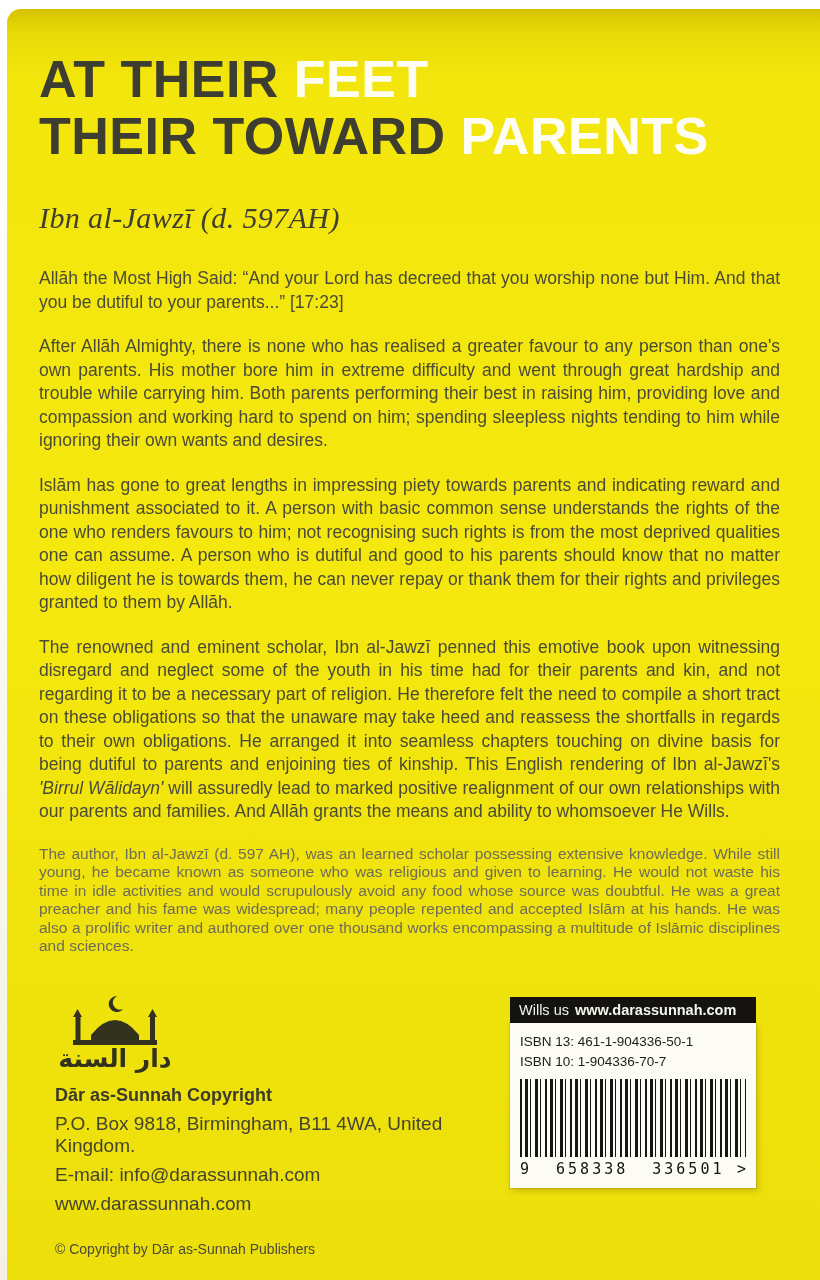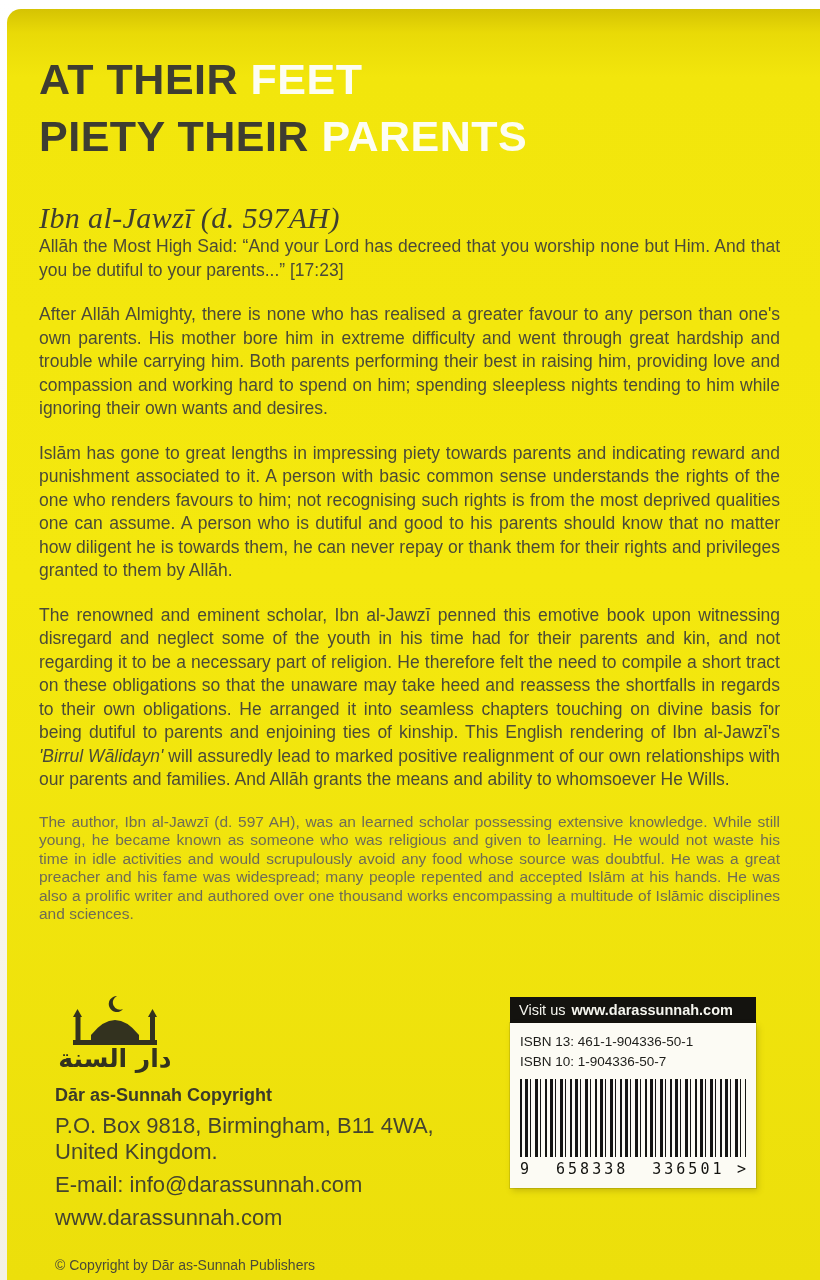--- a/index.html
+++ b/index.html
@@ -13,51 +13,51 @@
   .cover {
     position:absolute; top:9px; left:7px; right:0; bottom:0;
     border-top-left-radius:14px;
     background:linear-gradient(180deg,#d5c303 0px,#e9da07 24px,#f2e60c 68px,#f4e80e 45%,#ecdf0b 100%);
   }
   .content {
     position:absolute; inset:0; box-sizing:border-box;
     padding:32px 40px 0 32px;
   }
 
-  h1.title { margin:10px 0 18px; font-weight:bold; font-size:43px; line-height:57px; letter-spacing:.5px; color:#3e3d31; }
+  h1.title { margin:10px 0 18px; font-weight:bold; font-size:52px; line-height:57px; letter-spacing:.5px; color:#3e3d31; }
   h1.title .t-line { display:block; white-space:nowrap; }
   .t-dark  { color:#3e3d31; }
   .t-light { color:#fdfdf3; }
 
   .author {
     margin-top:36px; font-family:"Liberation Serif", serif;
     font-size:30px; color:#3f3e30; letter-spacing:.4px;font-style:italic;
   }
 
-  .body-text { }
+  .body-text { margin-top:32px; }
   .body-text p {
     margin:0 0 21px; font-size:17.5px; line-height:23.5px;
     color:#4b4a38; text-align:justify;
   }
   .body-text p.bio { font-size:15.5px; line-height:18.5px; color:#6f6c56; margin-top:2px; }
   .body-text em { font-style:italic; }
 
   .footer {
     position:absolute; top:986px; left:39px; right:64px;
     display:flex; justify-content:space-between; align-items:flex-start;
   }
   .pub-col { max-width:440px;margin-left:9px; }
   .logo { width:120px; color:#33321f; text-align:center; }
   .logo svg { display:block; margin:0 auto; }
   .logo-arabic {
     direction:rtl; font-family:"DejaVu Sans", sans-serif;
     font-size:25px; font-weight:bold; color:#33321f; margin-top:-4px; line-height:28px;
   }
   .pub-name { font-weight:bold; font-size:18px; color:#3b3a2b; margin-top:12px; }
-  .pub-line { font-size:22px; color:#45442f; margin-top:7px; }
+  .pub-line { font-size:19px; color:#45442f; margin-top:7px; }
   .copyright { font-size:14px; color:#4b4a38; margin-top:26px; }
 
   .barcode-card { width:246px; flex:0 0 auto; margin-top:2px; }
   .visit-bar {
     background:#14130f; color:#f5f5ee; font-size:14.5px;
     padding:5px 9px; display:flex; gap:6px; align-items:baseline;
   }
   .visit-bar b { font-weight:bold; }
   .barcode-body {
     background:#fcfbf4; padding:9px 10px 10px;
@@ -82,21 +82,21 @@
 </style>
 </head>
 <body>
 
 <div class="page">
   <div class="cover">
     <div class="content">
 
       <h1 class="title">
         <span class="t-line"><span class="t-dark">AT THEIR</span> <span class="t-light">FEET</span></span>
-        <span class="t-line"><span class="t-dark">PIETY THEIR</span> <span class="t-light">PARENTS</span></span>
+        <span class="t-line"><span class="t-dark">THEIR TOWARD</span> <span class="t-light">PARENTS</span></span>
       </h1>
 
       <div class="author">Ibn al-Jawzī (d. 597AH)</div>
 
       <div class="body-text">
         <p>Allāh the Most High Said: “And your Lord has decreed that you worship none but Him. And that you be dutiful to your parents...” [17:23]</p>
         <p>After Allāh Almighty, there is none who has realised a greater favour to any person than one's own parents. His mother bore him in extreme difficulty and went through great hardship and trouble while carrying him. Both parents performing their best in raising him, providing love and compassion and working hard to spend on him; spending sleepless nights tending to him while ignoring their own wants and desires.</p>
         <p>Islām has gone to great lengths in impressing piety towards parents and indicating reward and punishment associated to it. A person with basic common sense understands the rights of the one who renders favours to him; not recognising such rights is from the most deprived qualities one can assume. A person who is dutiful and good to his parents should know that no matter how diligent he is towards them, he can never repay or thank them for their rights and privileges granted to them by Allāh.</p>
         <p><span>The renowned and eminent scholar, Ibn al-Jawzī penned this emotive book upon witnessing disregard and neglect some of the youth in his time had for their parents and kin, and not regarding it to be a necessary part of religion. He therefore felt the need to compile a short tract on these obligations so that the unaware may take heed and reassess the shortfalls in regards to their own obligations. He arranged it into seamless chapters touching on divine basis for being dutiful to parents and enjoining ties of kinship. This English rendering of Ibn al-Jawzī's </span><em>'Birrul Wālidayn'</em><span> will assuredly lead to marked positive realignment of our own relationships with our parents and families. And Allāh grants the means and ability to whomsoever He Wills.</span></p>
         <p class="bio">The author, Ibn al-Jawzī (d. 597 AH), was an learned scholar possessing extensive knowledge. While still young, he became known as someone who was religious and given to learning. He would not waste his time in idle activities and would scrupulously avoid any food whose source was doubtful. He was a great preacher and his fame was widespread; many people repented and accepted Islām at his hands. He was also a prolific writer and authored over one thousand works encompassing a multitude of Islāmic disciplines and sciences.</p>
@@ -123,26 +123,26 @@
         </div>
         <div class="pub-name">Dār as-Sunnah Copyright</div>
         <div class="pub-line">P.O. Box 9818, Birmingham, B11 4WA, United Kingdom.</div>
         <div class="pub-line">E-mail: info@darassunnah.com</div>
         <div class="pub-line">www.darassunnah.com</div>
         <div class="copyright">© Copyright by Dār as-Sunnah Publishers</div>
       </div>
 
       <div class="barcode-card">
         <div class="visit-bar">
-          <span>Visit us</span>
+          <span>Wills us</span>
           <b>www.darassunnah.com</b>
         </div>
         <div class="barcode-body">
           <div class="isbn">ISBN 13: 461-1-904336-50-1</div>
-          <div class="isbn">ISBN 10: 1-904336-50-7</div>
+          <div class="isbn">ISBN 10: 1-904336-70-7</div>
           <div class="bars"></div>
           <div class="digits">
             <span class="num">9 658338 336501</span>
             <span class="arrow">&gt;</span>
           </div>
         </div>
       </div>
 
     </div>
   </div>

